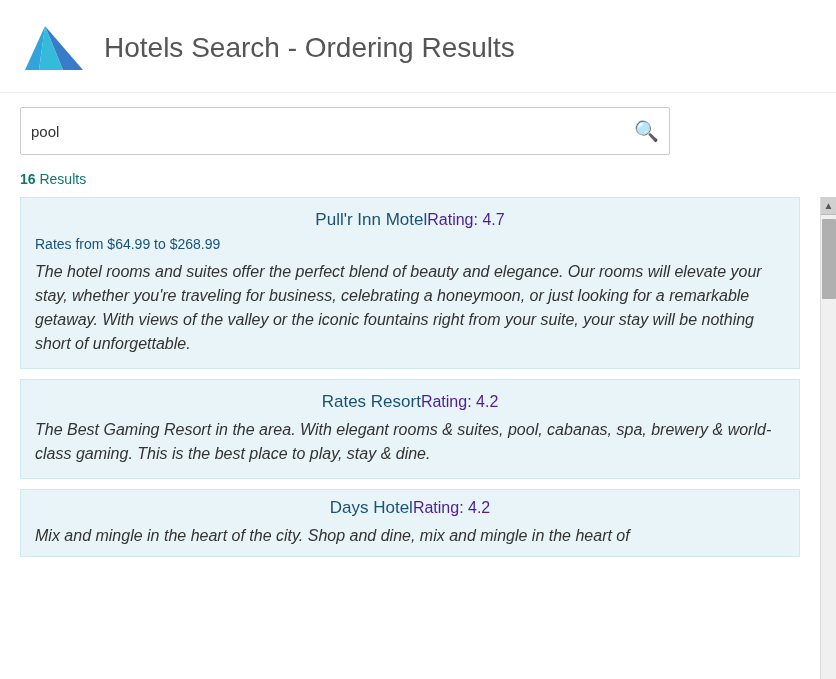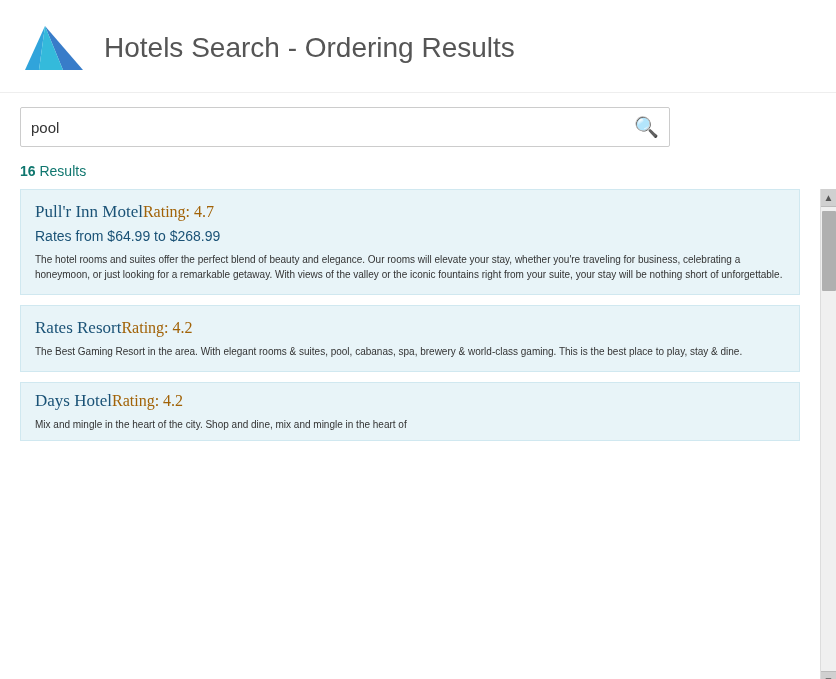--- a/index.html
+++ b/index.html
@@ -40,21 +40,21 @@
     
     .search-area {
       padding: 14px 20px 10px 20px;
     }
     .search-box {
       display: flex;
       align-items: center;
       border: 1px solid #ccc;
       border-radius: 2px;
       width: 650px;
-      height: 40px;
+      height: 48px;
       padding: 0 10px;
       background: #fff;
     }
     .search-input {
       flex: 1;
       border: none;
       outline: none;
       font-size: 15px;
       color: #333;
       background: transparent;
@@ -88,44 +88,44 @@
 
     
     .hotel-card {
       background: #e8f4f8;
       border: 1px solid #d0e8f0;
       margin-bottom: 10px;
       padding: 12px 14px;
     }
     .hotel-header {
       display: flex;
-      justify-content: flex-start;
+      justify-content: center;
       align-items: center;
       margin-bottom: 6px;
-      font-family: Liberation Serif, serif;
     }
     .hotel-name {
       font-size: 17px;
       color: #1a5276;
       font-weight: 500;
     }
     .hotel-rating {
       font-size: 16px;
-      color: #a16207;
+      color: #4c1d95;
       font-weight: 500;
     }
     .hotel-rates {
       font-size: 14px;
       color: #1a5276;
       margin-bottom: 8px;
     }
     .hotel-description {
-      font-size: 10px;
+      font-size: 16px;
       color: #333;
       line-height: 1.5;
+      font-style: italic;
     }
 
     
     .scrollbar-track {
       width: 16px;
       background: #f0f0f0;
       border-left: 1px solid #ddd;
       display: flex;
       flex-direction: column;
       align-items: center;

